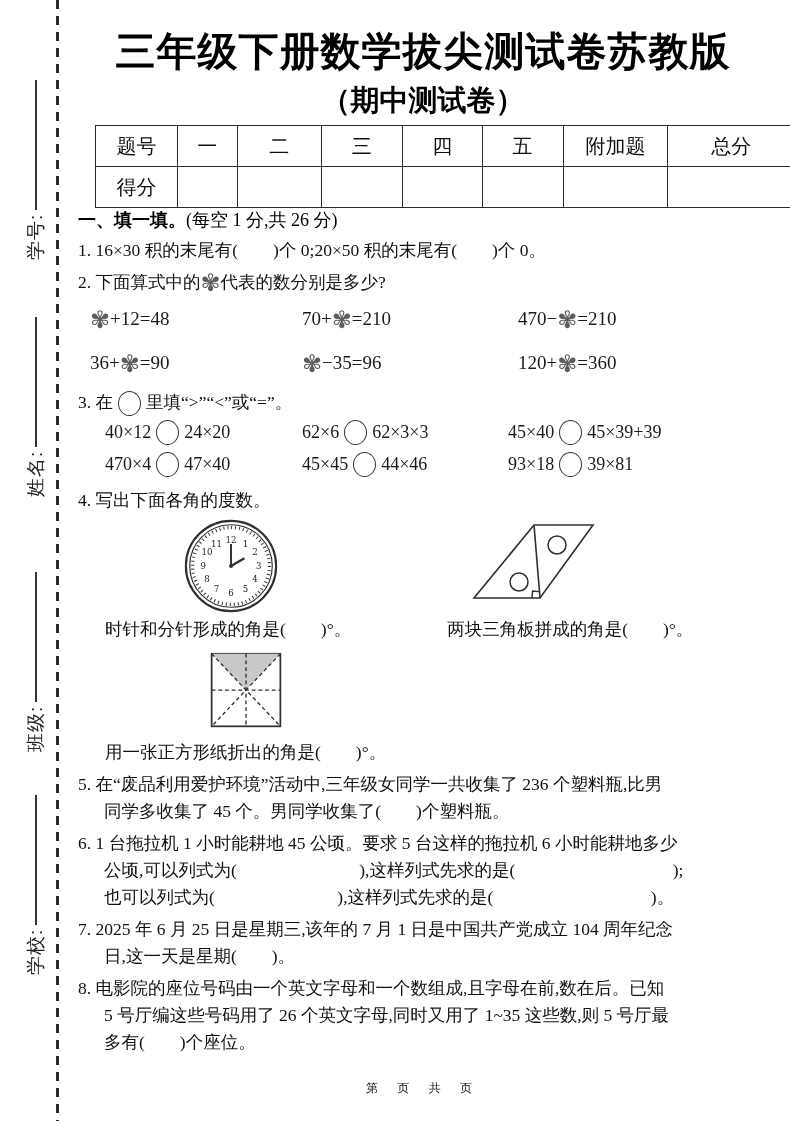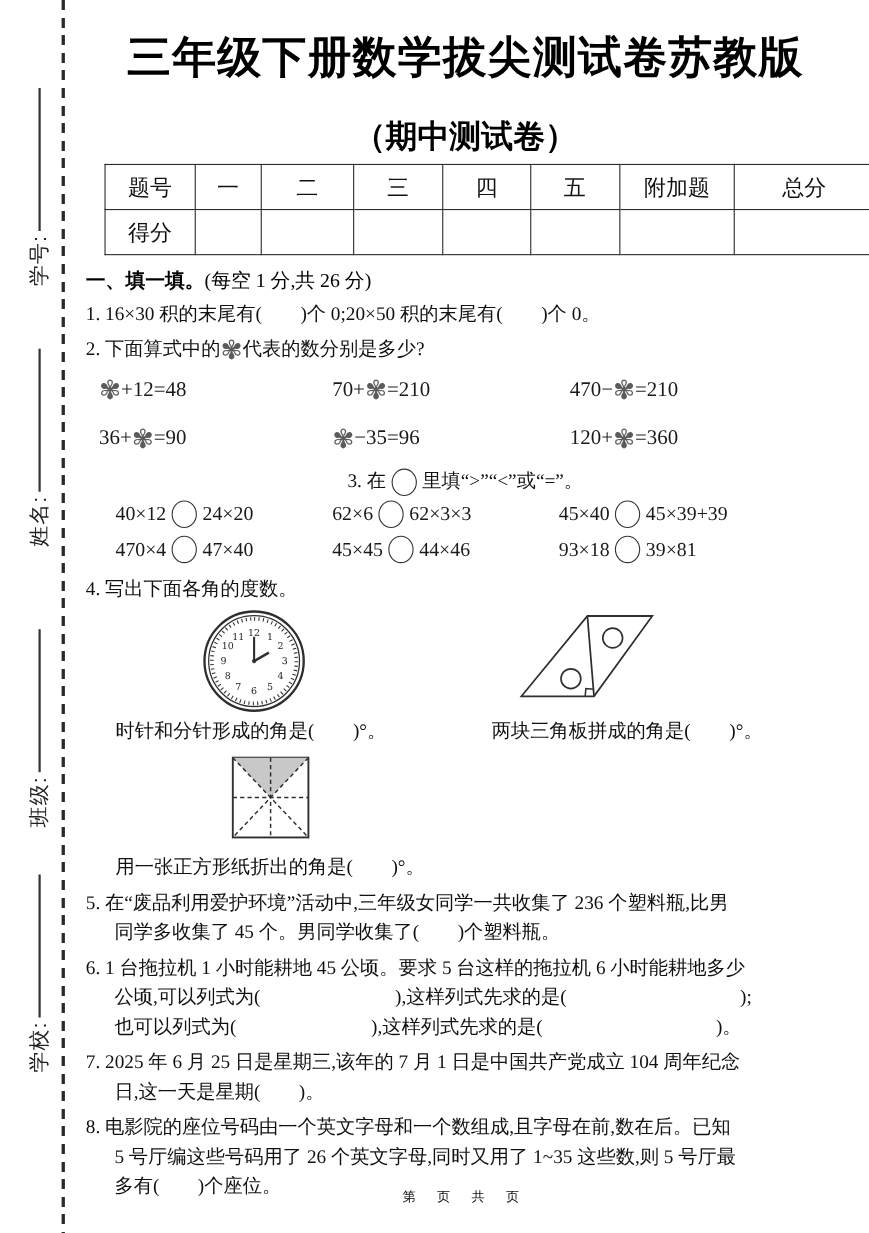--- a/index.html
+++ b/index.html
@@ -27,39 +27,39 @@
   .side-item .lbl { white-space:nowrap; letter-spacing:1px; }
   .side-item .wline { flex:1; border-bottom:2px solid #333; margin-left:4px; height:1px; }
   
   .main { position:absolute; left:78px; top:0; width:690px; }
   .title {
     margin-top:24px; text-align:center;
     font-family:Liberation Serif, serif;
     font-weight:bold; font-size:40px; letter-spacing:1px; color:#000;
   }
   .subtitle {
-    margin-top:26px; text-align:center;
+    margin-top:2px; text-align:center;
     font-family:"Liberation Sans","DejaVu Sans",sans-serif;
     font-weight:bold; font-size:29px; color:#000;
   }
   .meta {
     margin-top:12px; text-align:right; padding-right:4px;
     font-family:"Liberation Sans","DejaVu Sans",sans-serif;
     font-weight:bold; font-size:17px; color:#111;
   }
   table.score {
     width:700px; margin:4px auto 0 17px;
     border-collapse:collapse; table-layout:fixed;
   }
   table.score td {
     border:1.8px solid #2b2b2b; text-align:center;
     font-size:20px; height:41px; color:#111;
     font-family:"Liberation Sans","DejaVu Sans",sans-serif;
   }
-  .sec-head { margin-top:11px; font-size:18px; color:#000; }
+  .sec-head { font-size:18px; color:#000; }
   .sec-head b { font-weight:bold; }
   .qline { font-size:17.5px; line-height:27px; color:#111; white-space:nowrap; }
   .q { margin-top:5px; }
   .cont { padding-left:26px; }
   .flower {
     color:#5c5c5c; font-size:24px; line-height:1;
     vertical-align:-3px; display:inline-block;
     font-family:"DejaVu Sans",sans-serif;
   }
   .eq-grid {
@@ -168,21 +168,21 @@
 
     <div class="eq-grid">
       <div class="eq"><span></span><span class="flower">✾</span><span>+12=48</span></div>
       <div class="eq"><span>70+</span><span class="flower">✾</span><span>=210</span></div>
       <div class="eq"><span>470−</span><span class="flower">✾</span><span>=210</span></div>
       <div class="eq"><span>36+</span><span class="flower">✾</span><span>=90</span></div>
       <div class="eq"><span></span><span class="flower">✾</span><span>−35=96</span></div>
       <div class="eq"><span>120+</span><span class="flower">✾</span><span>=360</span></div>
     </div>
 
-    <div class="q qline" style="margin-top:13px;text-align:center;">
+    <div class="q qline" style="margin-top:13px;">
       <span>3. 在</span><span class="cmp-circle" style="vertical-align:-8px;"></span><span>里填“&gt;”“&lt;”或“=”。</span>
     </div>
 
     <div class="cmp-grid">
       <div><span>40×12</span><span class="cmp-circle"></span><span>24×20</span></div>
       <div><span>62×6</span><span class="cmp-circle"></span><span>62×3×3</span></div>
       <div><span>45×40</span><span class="cmp-circle"></span><span>45×39+39</span></div>
       <div><span>470×4</span><span class="cmp-circle"></span><span>47×40</span></div>
       <div><span>45×45</span><span class="cmp-circle"></span><span>44×46</span></div>
       <div><span>93×18</span><span class="cmp-circle"></span><span>39×81</span></div>

